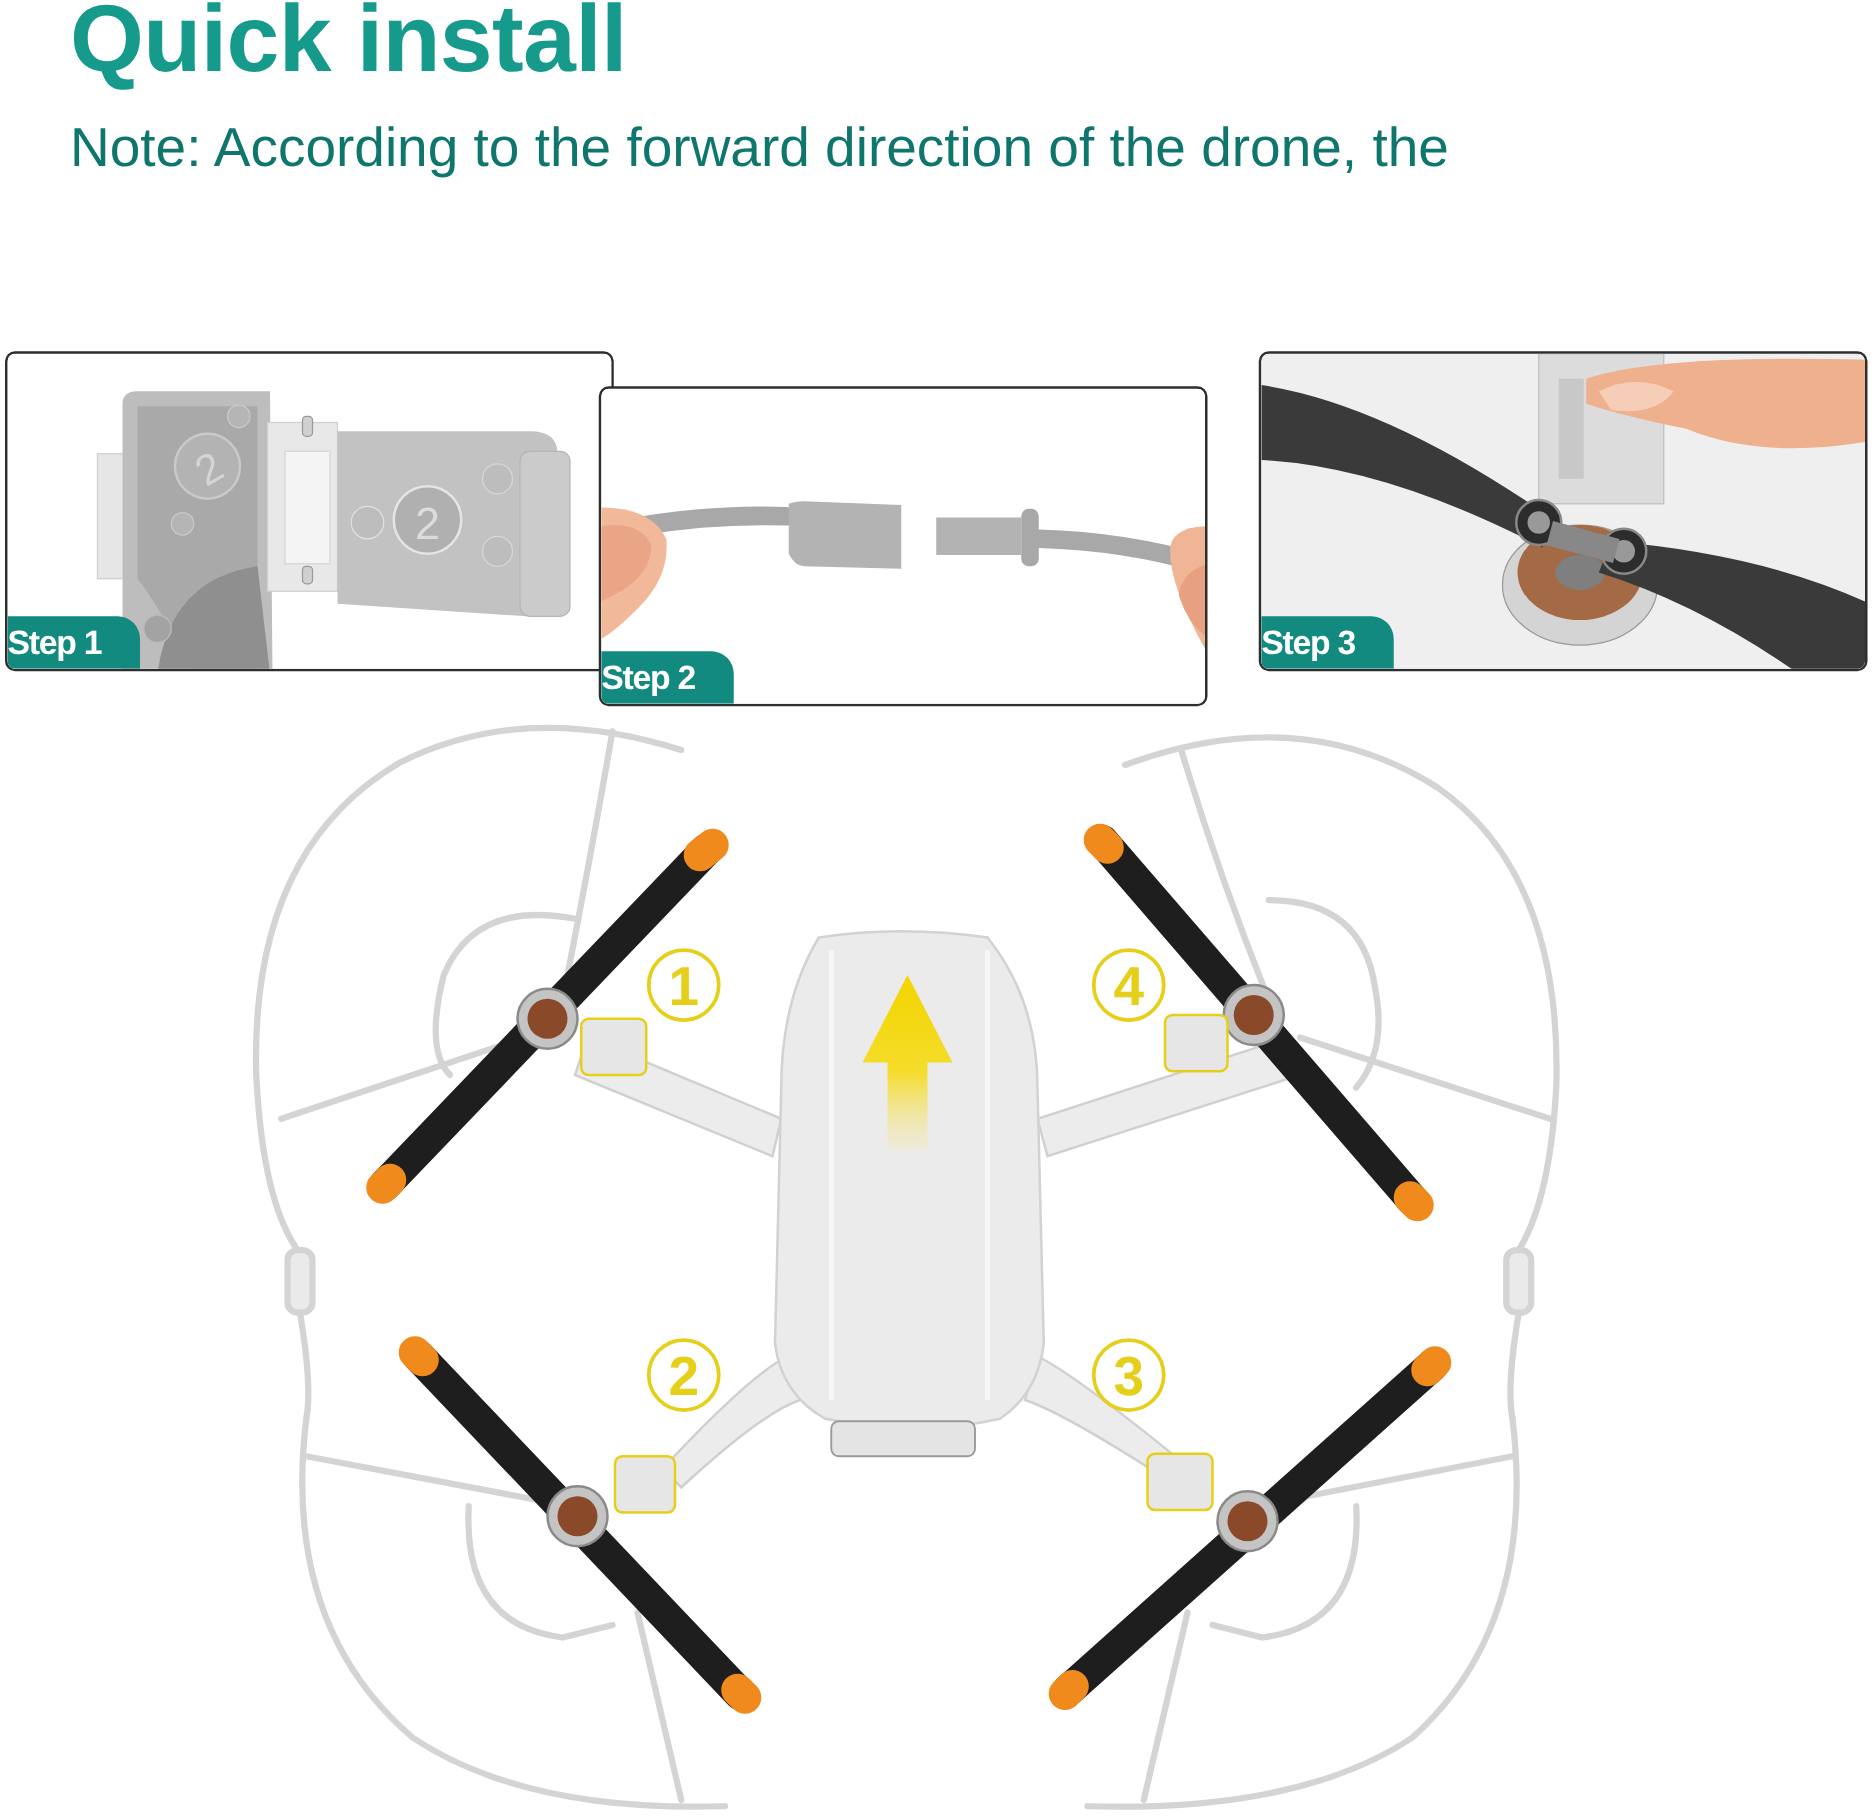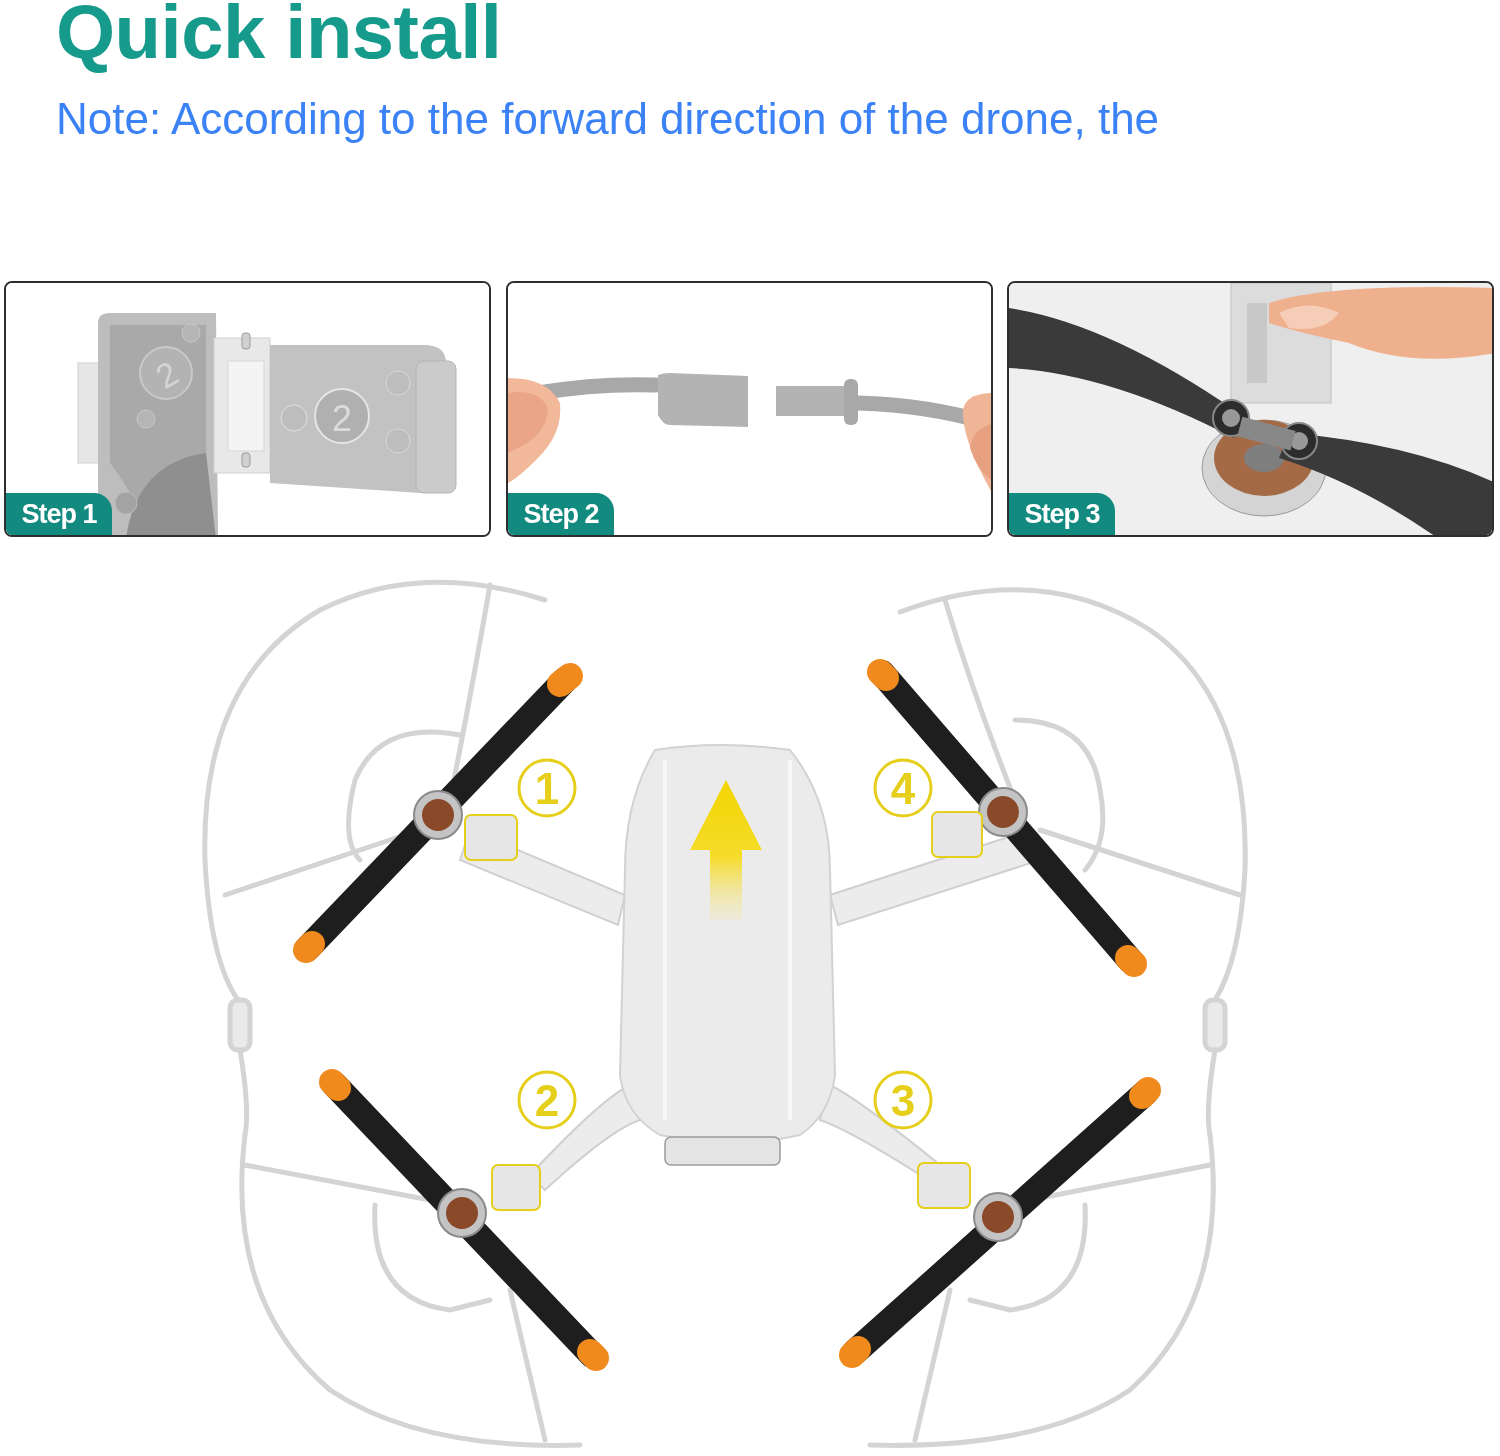--- a/index.html
+++ b/index.html
@@ -1,22 +1,22 @@
 <!DOCTYPE html>
 <html><head>
 <meta charset="utf-8">
 <style>
   html, body { margin: 0; padding: 0; background: #ffffff; }
   body { width: 1500px; height: 1456px; position: relative; overflow: hidden; font-family: "Liberation Sans", sans-serif; }
   .title { position: absolute; left: 56px; top: -6px; font-size: 76px; font-weight: bold; color: #159a8c; letter-spacing: -0.5px; line-height: 1; margin: 0; }
-  .note { position: absolute; left: 56px; top: 94px; width: 1420px; font-size: 44px; line-height: 49px; color: #3b82f6; margin: 0; }
+  .note { position: absolute; left: 56px; top: 94px; width: 1420px; font-size: 44px; line-height: 49px; color: #0f766e; margin: 0; }
   .note span { display: block; white-space: nowrap; }
   .panel { position: absolute; top: 281px; width: 487px; height: 256px; border: 2px solid #2e2e2e; border-radius: 8px; overflow: hidden; background: #ffffff; box-sizing: border-box; }
   .panel svg { position: absolute; left: 0; top: 0; }
-  .badge { position: absolute; left: 0; bottom: 0; width: 106px; height: 42px; background: #138a7f; border-top-right-radius: 18px; color: #ffffff; font-size: 27px; font-weight: bold; line-height: 42px; text-align: center; letter-spacing: -1px; }
+  .badge { position: absolute; left: 0; bottom: 0; width: 106px; height: 42px; background: #138a7f; border-top-right-radius: 18px; color: #ffffff; font-size: 27px; font-weight: bold; line-height: 42px; letter-spacing: -1px; }
   .diagram { position: absolute; left: 0; top: 560px; width: 1500px; height: 896px; }
   .num-label { font-family: "Liberation Sans", sans-serif; font-size: 44px; font-weight: bold; fill: #e6cf1a; }
 </style>
 </head>
 <body>
 
 <h1 class="title">Quick install</h1>
 
 <div class="note">
   <span>Note: According to the forward direction of the drone, the</span>
@@ -42,21 +42,21 @@
     <circle cx="336" cy="133" r="27" fill="#b0b0b0" stroke="#e5e5e5" stroke-width="2"></circle>
     <text x="336" y="148" font-size="36" text-anchor="middle" fill="#dcdcdc" font-family="Liberation Sans, sans-serif">2</text>
     <circle cx="288" cy="135" r="13" fill="#bdbdbd" stroke="#e0e0e0"></circle>
     <circle cx="392" cy="100" r="12" fill="#bdbdbd" stroke="#d8d8d8"></circle>
     <circle cx="392" cy="158" r="12" fill="#bdbdbd" stroke="#d8d8d8"></circle>
     <circle cx="120" cy="220" r="11" fill="#a3a3a3" stroke="#bbb"></circle>
   </svg>
   <div class="badge">Step 1</div>
 </div>
 
-<div class="panel" style="left:506px;">
+<div class="panel" style="left:479px;margin-top:28px;">
   <svg width="487" height="256" viewBox="0 0 487 256">
     <rect x="0" y="0" width="487" height="256" fill="#ffffff"></rect>
     <path d="M30 110 Q90 100 148 102" stroke="#a8a8a8" stroke-width="15" fill="none" stroke-linecap="round"></path>
     <path d="M150 92 Q155 90 162 90 L240 93 L240 144 L162 142 Q155 142 150 132 Z" fill="#b3b3b3"></path>
     <rect x="268" y="103" width="68" height="30" fill="#b3b3b3"></rect>
     <rect x="336" y="96" width="14" height="46" rx="6" fill="#a8a8a8"></rect>
     <path d="M350 120 Q420 122 480 140" stroke="#a8a8a8" stroke-width="15" fill="none" stroke-linecap="round"></path>
     <path d="M0 95 Q40 95 52 120 Q55 150 30 175 Q10 195 0 200 Z" fill="#f2b89a"></path>
     <path d="M0 110 Q30 105 40 125 Q40 150 10 165 L0 170 Z" fill="#e9a586"></path>
     <path d="M487 110 Q455 110 455 130 Q455 160 487 215 Z" fill="#f0b596"></path>

